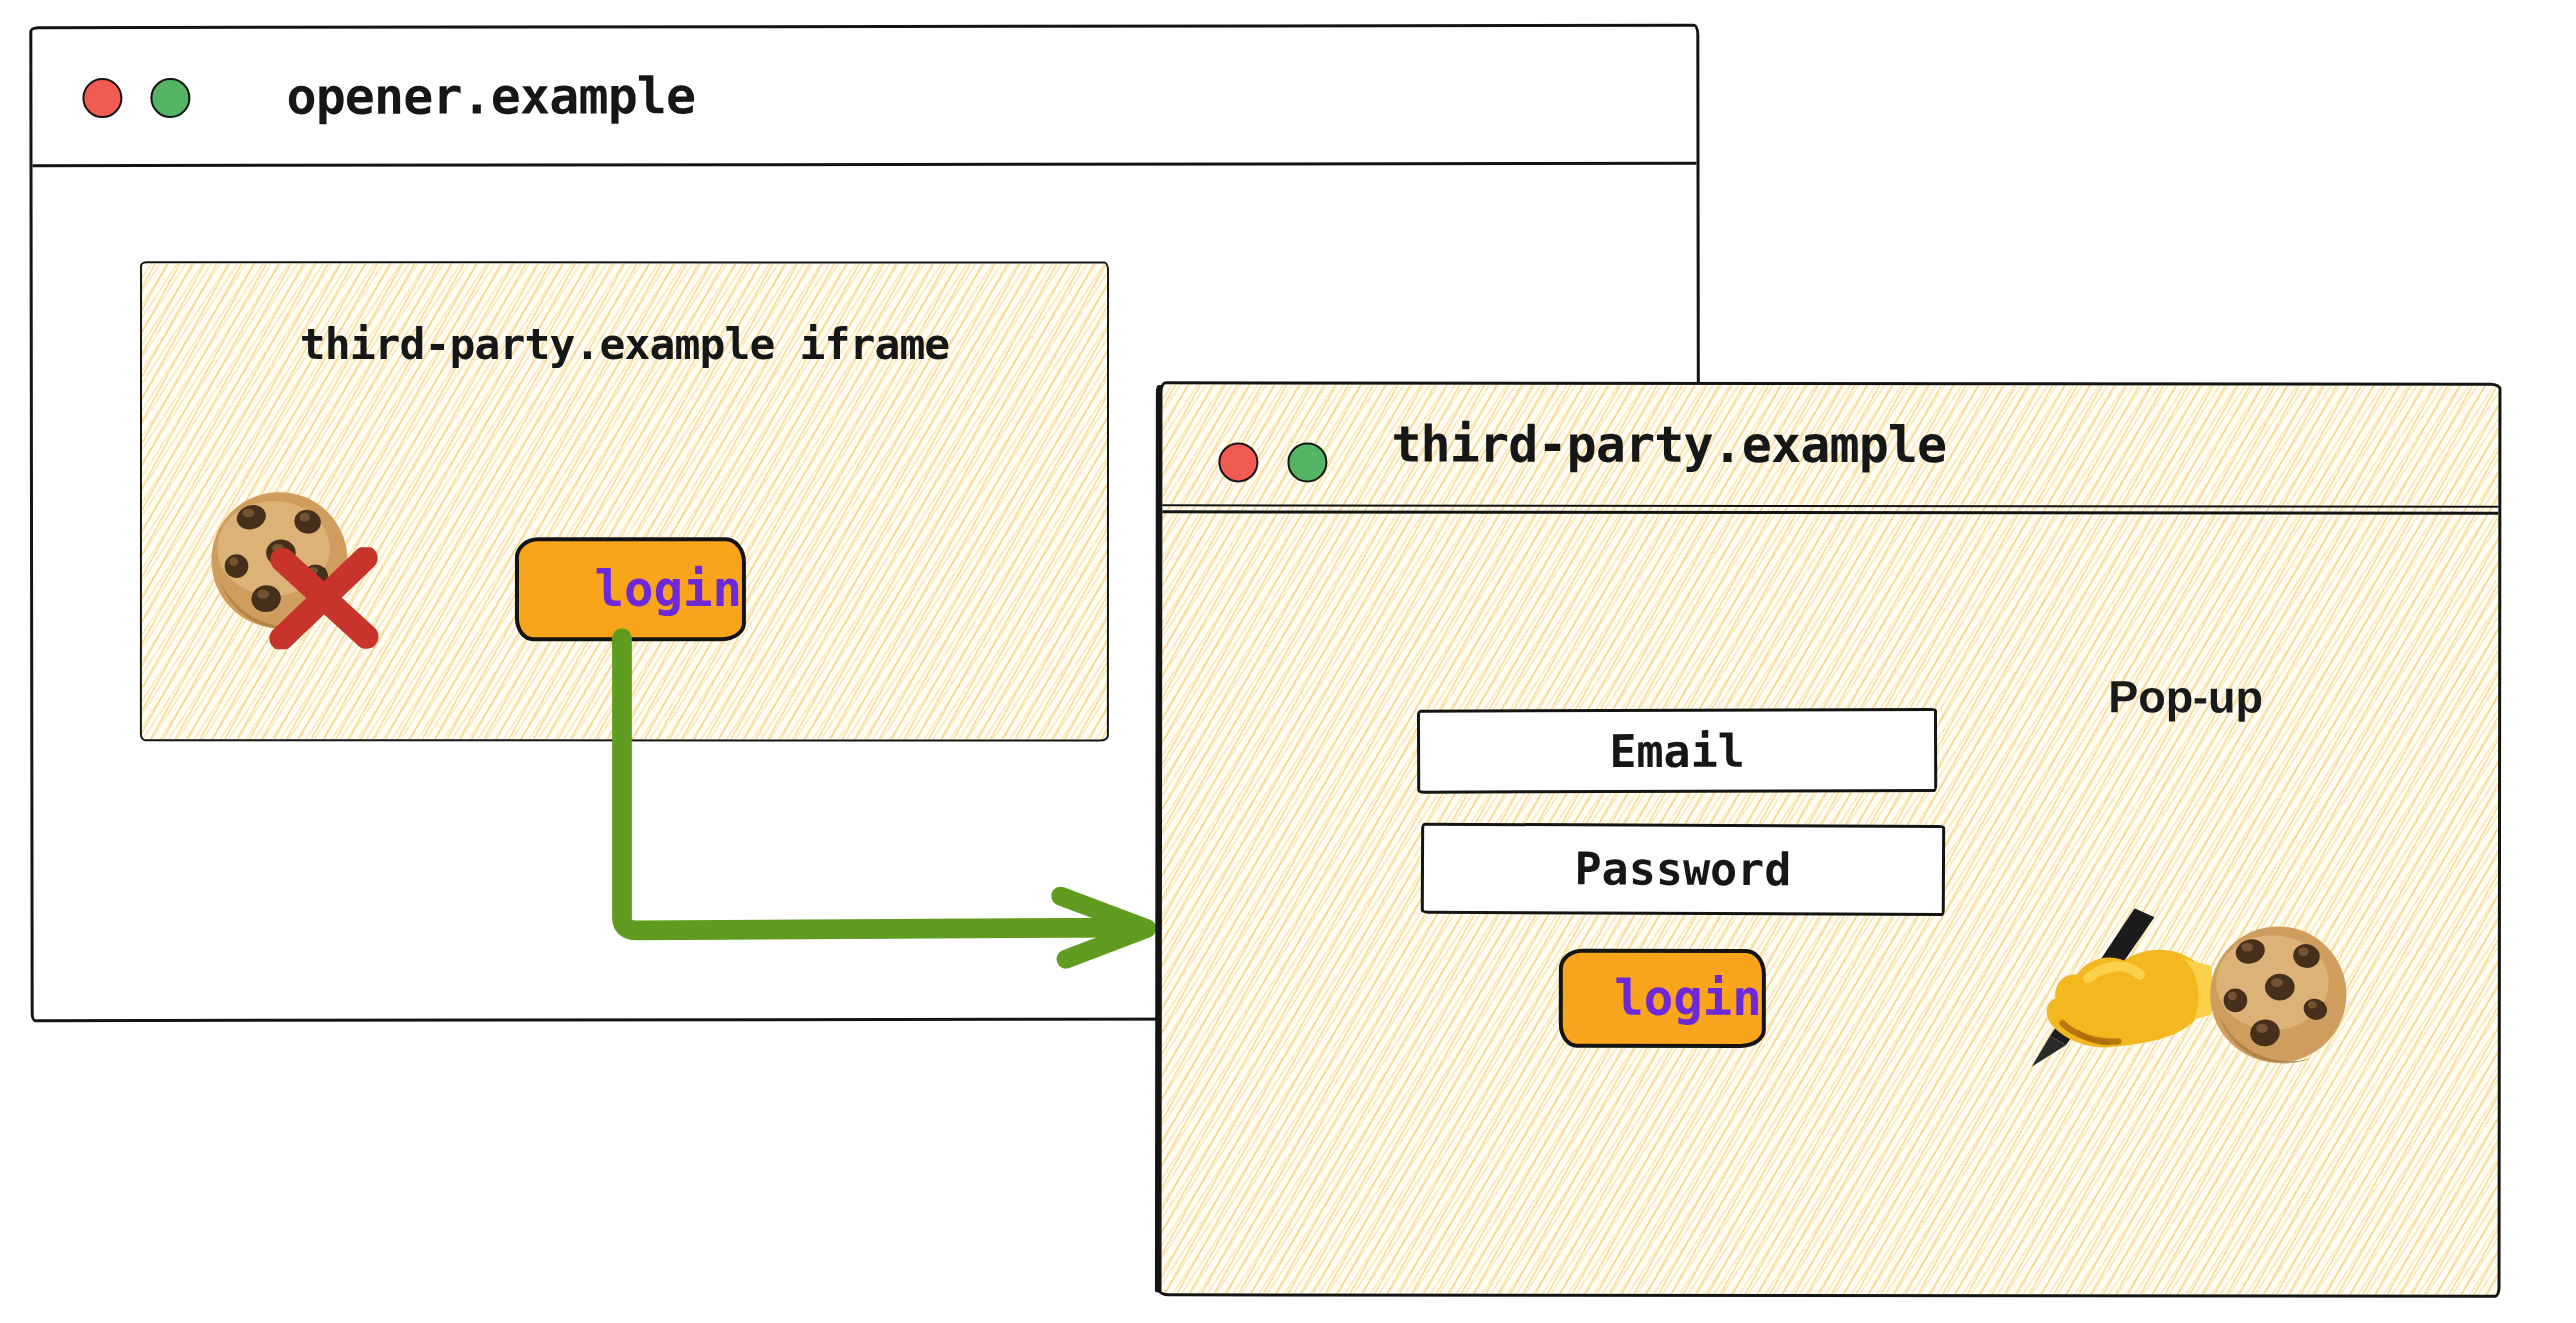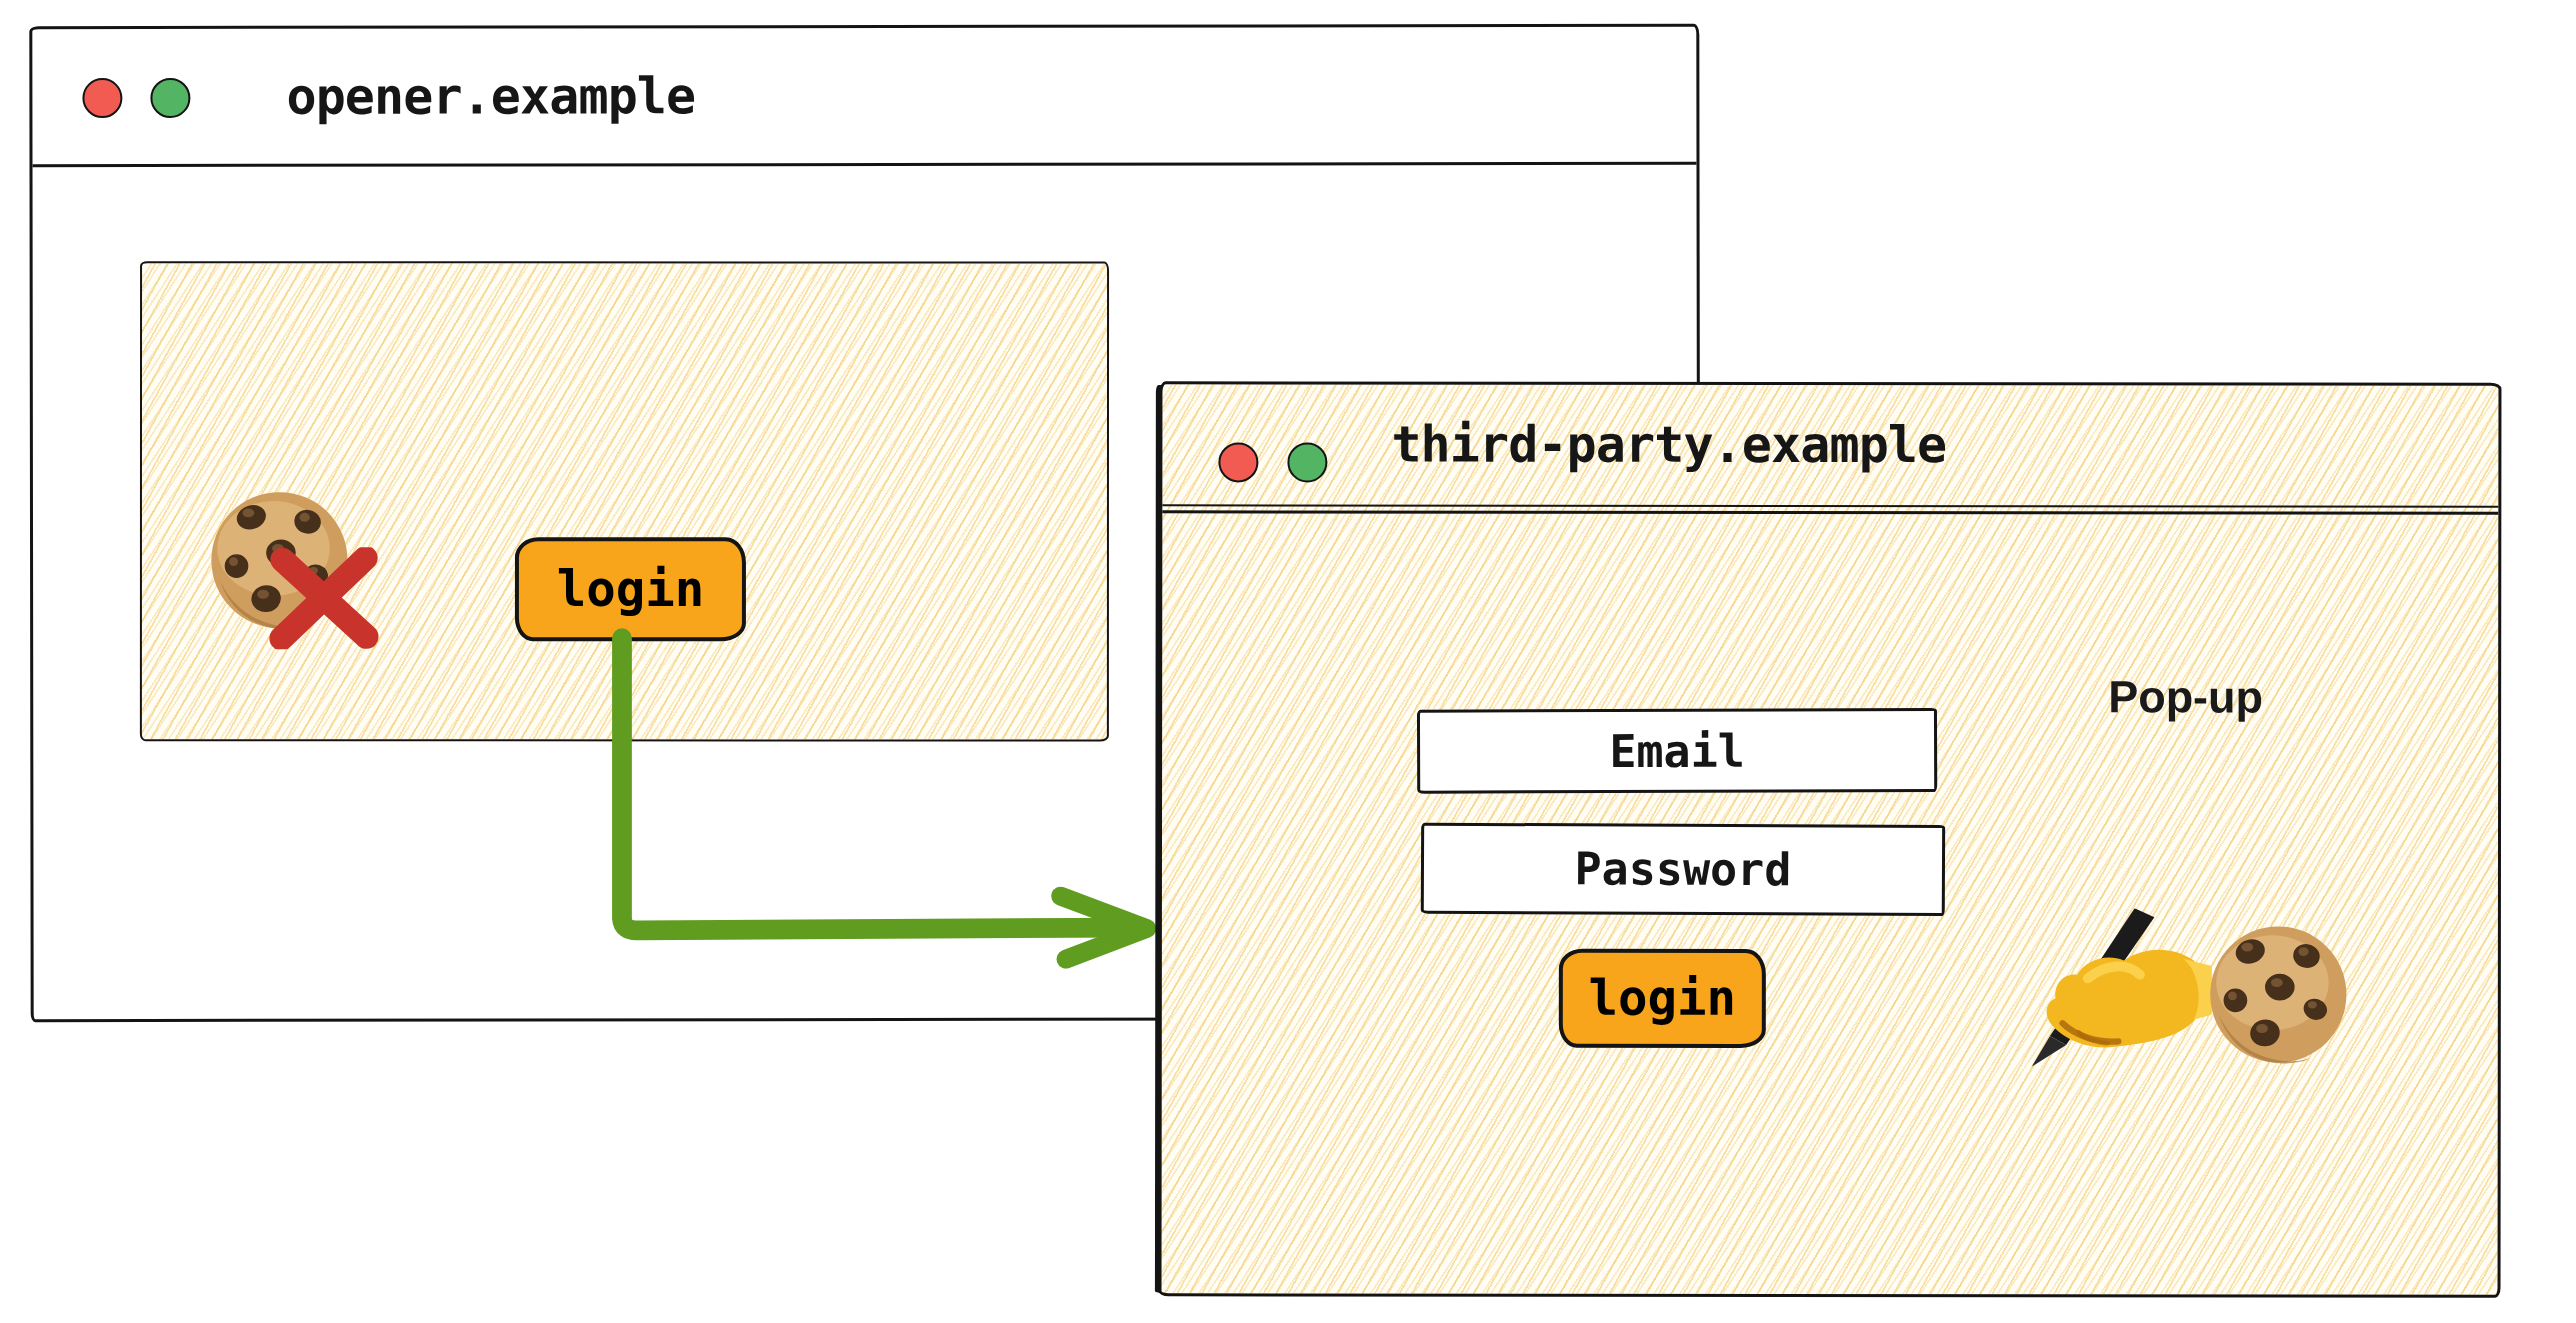--- a/index.html
+++ b/index.html
@@ -22,23 +22,23 @@
               font-weight:bold;font-size:50px;letter-spacing:-0.9px;white-space:nowrap;}
 
   
   .titlebar.double{border-bottom:2.7px solid #141414;}
   .titlebar.double::after{content:"";position:absolute;left:0;right:0;bottom:-9px;height:2.7px;background:#141414;}
 
   .iframe-box{position:absolute;border:2.7px solid #141414;
               border-radius:7.2px 4.5px 9px 5.4px / 4.5px 9px 5.4px 7.2px;transform:rotate(0.1deg);}
   .iframe-label{margin-top:56px;text-align:center;font-weight:bold;font-size:43px;letter-spacing:-0.9px;}
 
-  .btn-login{position:absolute;display:flex;align-items:center;justify-content:center;
+  .btn-login{position:absolute;display:flex;align-items:center;justify-content:flex-end;
              background:#f9a51b;border:4.5px solid #141414;border-radius:23.4px 20px 25px 18px / 20px 25px 18px 23.4px;
-             font-weight:bold;font-size:49px;color:#000000;cursor:pointer;box-sizing:border-box;}
+             font-weight:bold;font-size:49px;color:#6d28d9;cursor:pointer;box-sizing:border-box;}
 
   .field{position:absolute;display:flex;align-items:center;justify-content:center;background:#ffffff;
          border:3.6px solid #141414;border-radius:3.6px 6.3px 2.7px 7.2px / 6.3px 2.7px 7.2px 3.6px;
          font-weight:bold;font-size:45px;box-sizing:border-box;}
   .field.tilt-a{transform:rotate(-0.25deg);}
   .field.tilt-b{transform:rotate(0.2deg);}
 
   .popup-note{position:absolute;font-family:"Liberation Sans","DejaVu Sans",sans-serif;
               font-weight:bold;font-size:45px;color:#1a1a1a;letter-spacing:0px;}
 
@@ -53,20 +53,21 @@
   <div class="win wobble-a" style="left:30px;top:25px;width:1664px;height:990px;">
 
     <div class="titlebar" style="height:138px;">
       <span class="dot" style="left:50px;top:49px;width:40px;height:40px;background:#f15b52;"></span>
       <span class="dot" style="left:118px;top:49px;width:40px;height:40px;background:#53b463;"></span>
       <span class="title-text" style="left:254px;">opener.example</span>
     </div>
 
     <div class="iframe-box hatch" style="left:107px;top:233px;width:965px;height:476px;">
 
+      <div class="iframe-label">third-party.example iframe</div>
 
       <span class="icon" style="left:61px;top:223px;">
         <svg width="153" height="148" viewBox="0 0 100 100">
           <circle cx="50" cy="50" r="46" fill="#cf9d5d"></circle>
           <ellipse cx="46" cy="42" rx="38" ry="32" fill="#ddb277"></ellipse>
           <path d="M10,64 A46,46 0 0 0 72,93 A52,52 0 0 1 10,64 Z" fill="#a97c42" opacity="0.75"></path>
           <g fill="#46301b">
             <ellipse cx="31" cy="21" rx="10" ry="8" transform="rotate(-18 31 21)"></ellipse>
             <ellipse cx="69" cy="24" rx="9" ry="8" transform="rotate(12 69 24)"></ellipse>
             <ellipse cx="51" cy="45" rx="10" ry="9"></ellipse>

